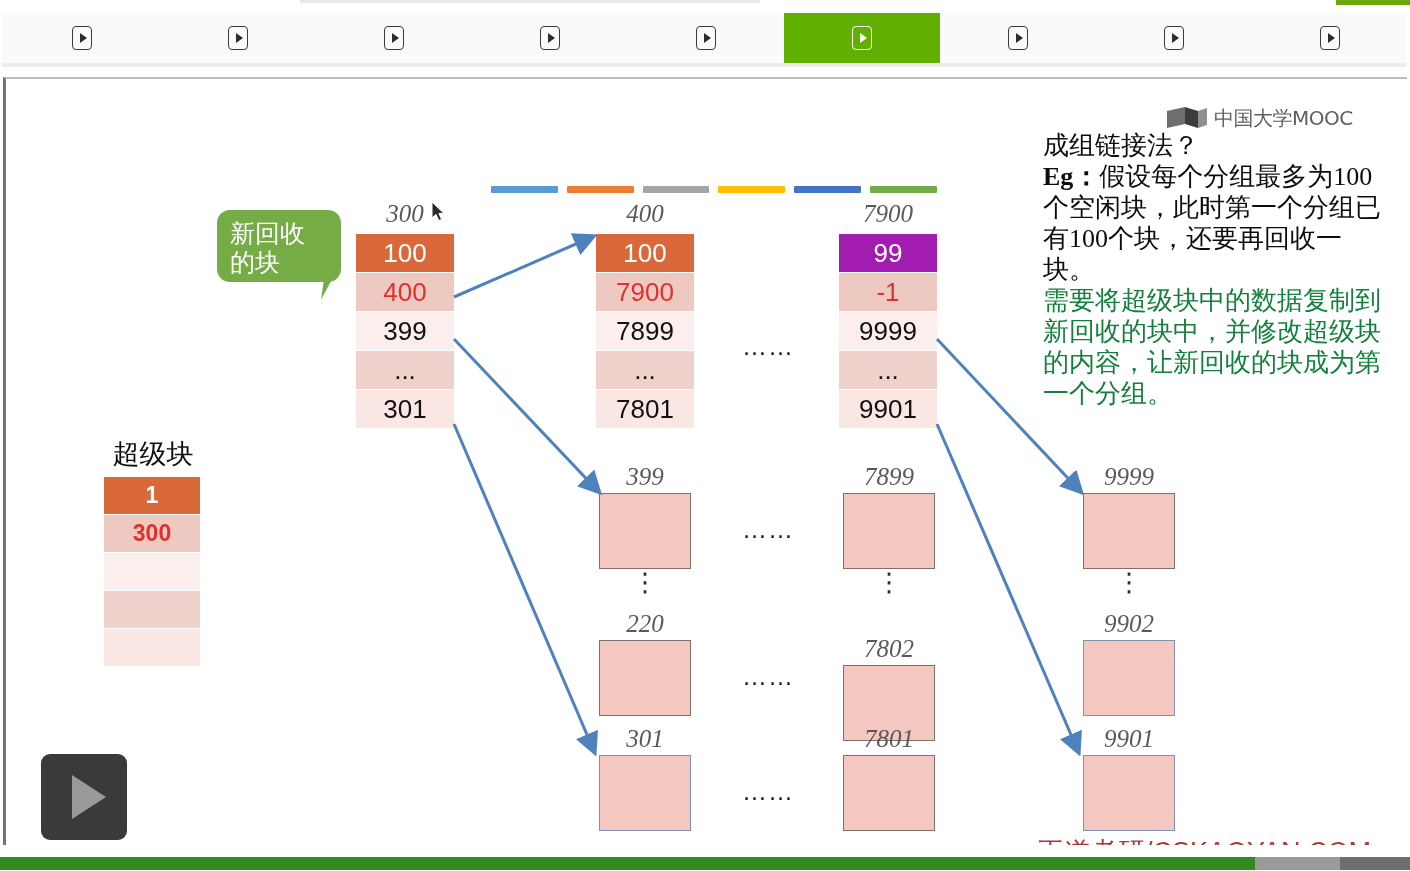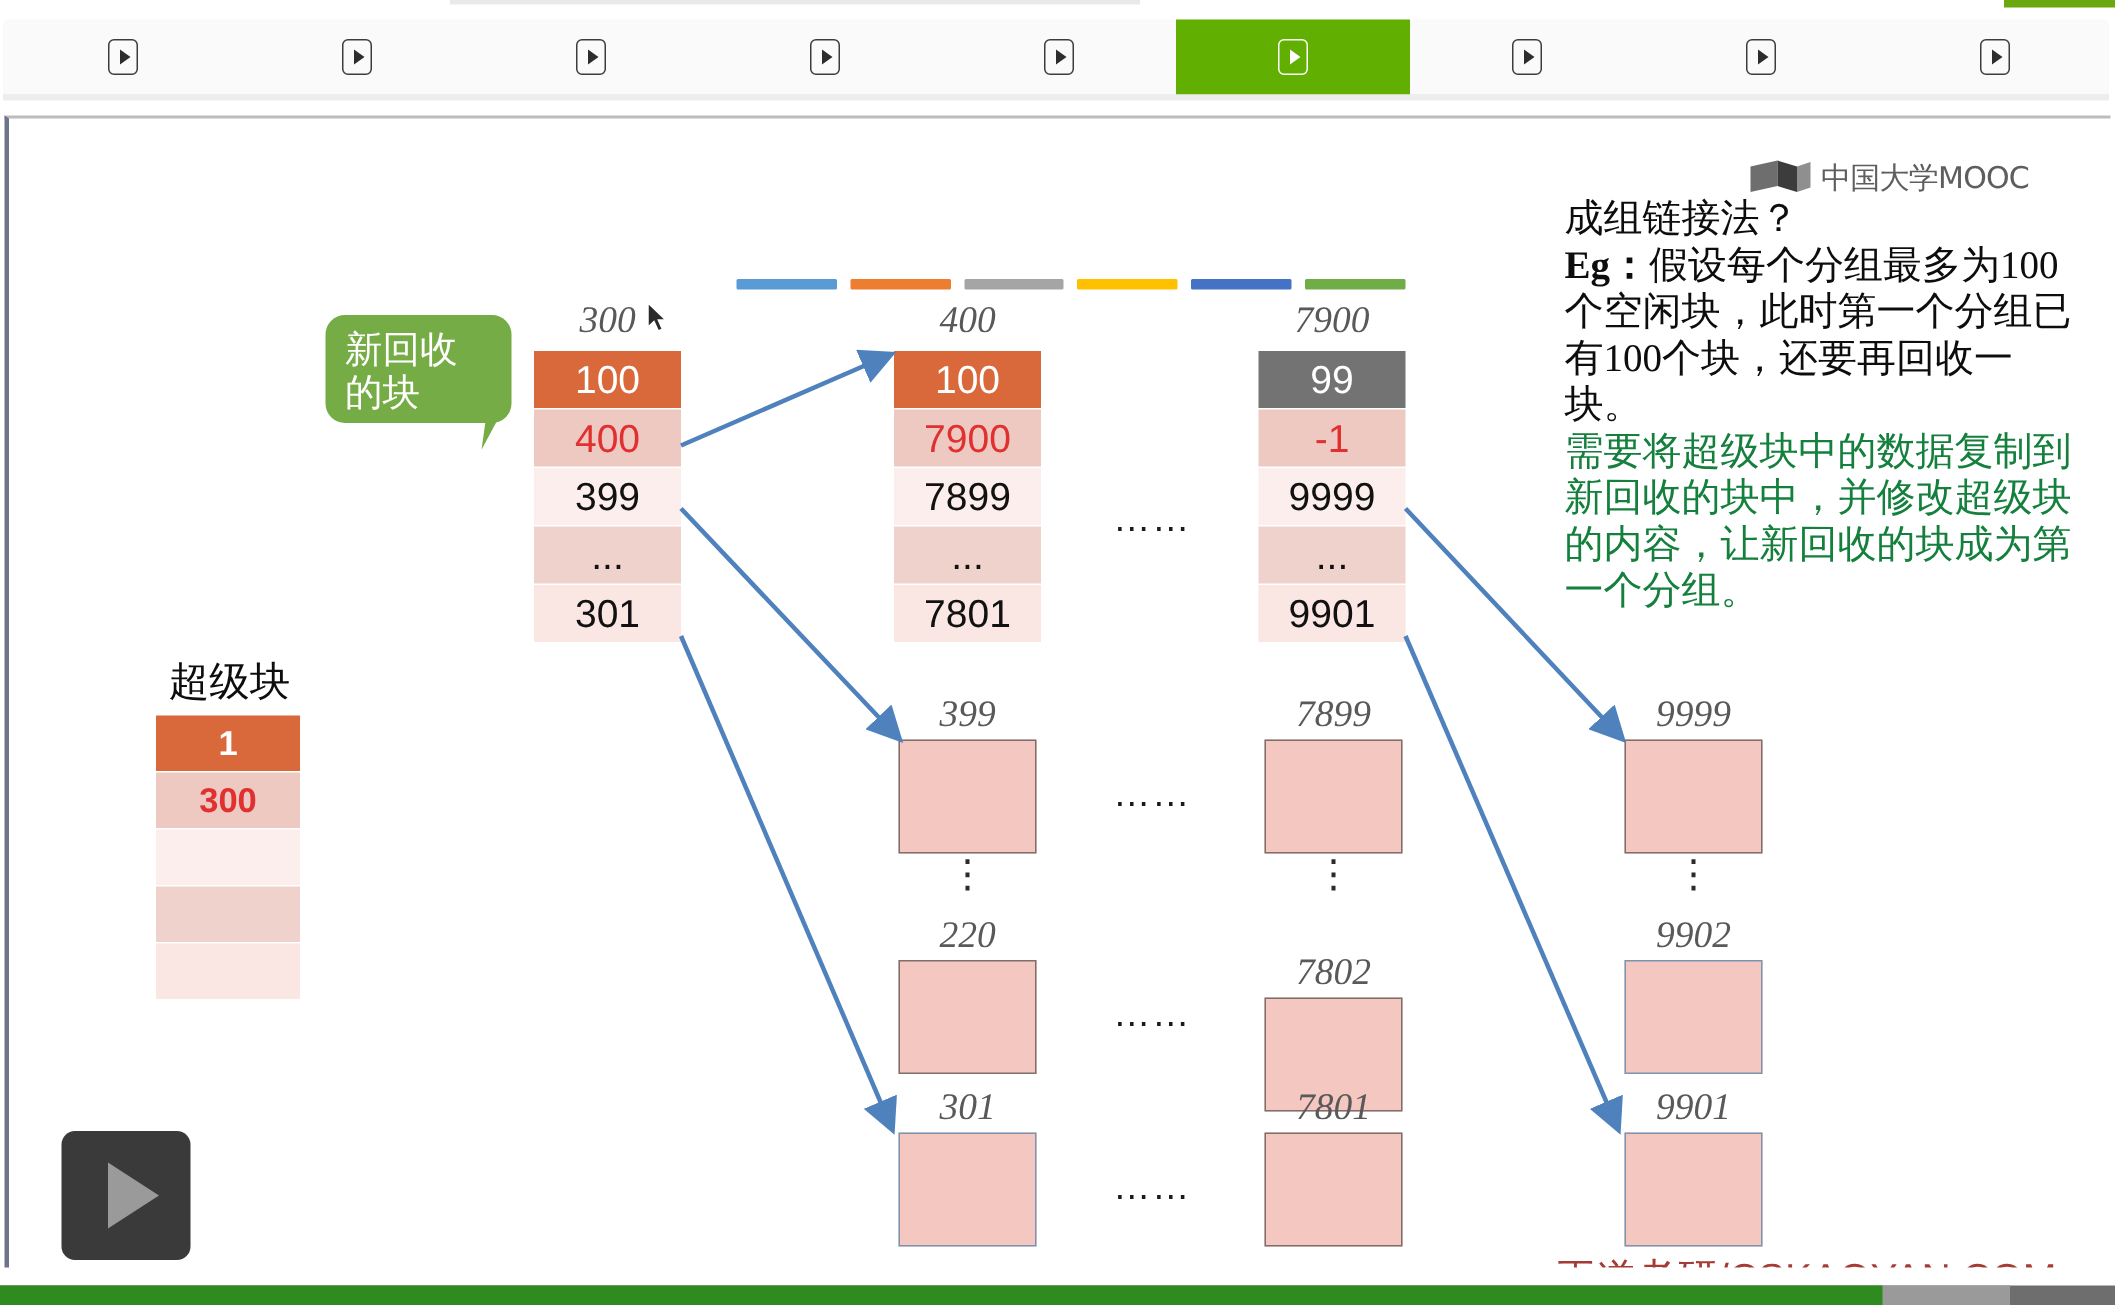--- a/index.html
+++ b/index.html
@@ -410,21 +410,21 @@
     <div class="group-head">400</div>
     <div class="g-cell" style="background:#d9693b;color:#ffffff">100</div>
     <div class="g-cell" style="background:#edc9c2;color:#e03030">7900</div>
     <div class="g-cell" style="background:#fbeeec;color:#111111">7899</div>
     <div class="g-cell" style="background:#efd2cc;color:#111111">...</div>
     <div class="g-cell" style="background:#fae6e2;color:#111111">7801</div>
   </div>
 
   <div class="group-col" style="left:833px; top:155px">
     <div class="group-head">7900</div>
-    <div class="g-cell" style="background:#737373;color:#ffffff">99</div>
+    <div class="g-cell" style="background:#a21caf;color:#ffffff">99</div>
     <div class="g-cell" style="background:#edc9c2;color:#e03030">-1</div>
     <div class="g-cell" style="background:#fbeeec;color:#111111">9999</div>
     <div class="g-cell" style="background:#efd2cc;color:#111111">...</div>
     <div class="g-cell" style="background:#fae6e2;color:#111111">9901</div>
   </div>
 
   <div class="hdots" style="left:736px; top:253px">……</div>
 
   <div class="datablock" style="left:593px; top:414px">
     <div class="db-label">399</div>

